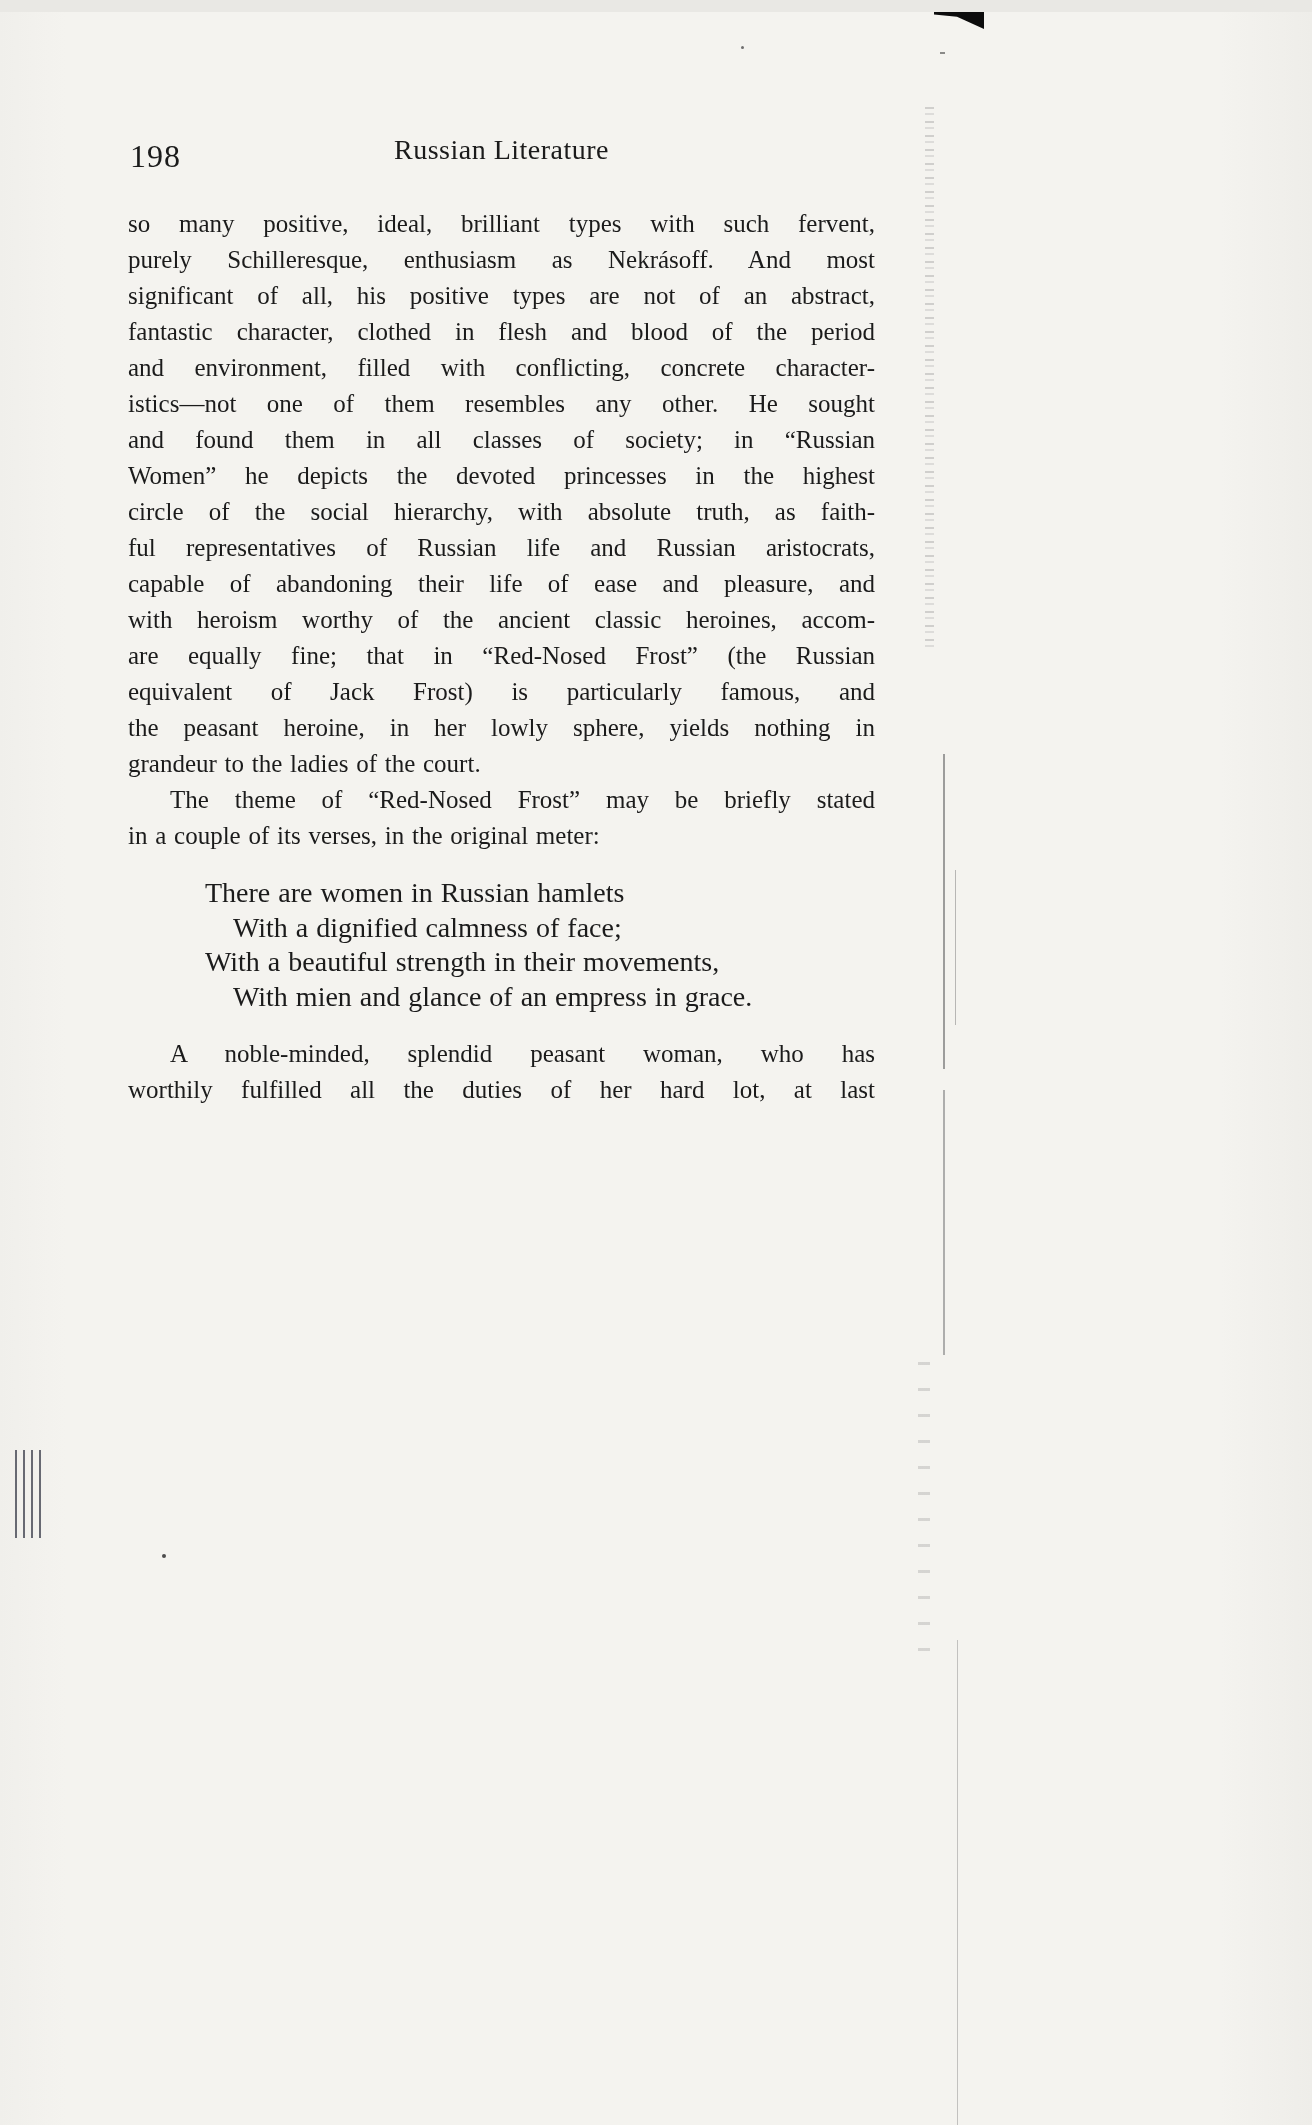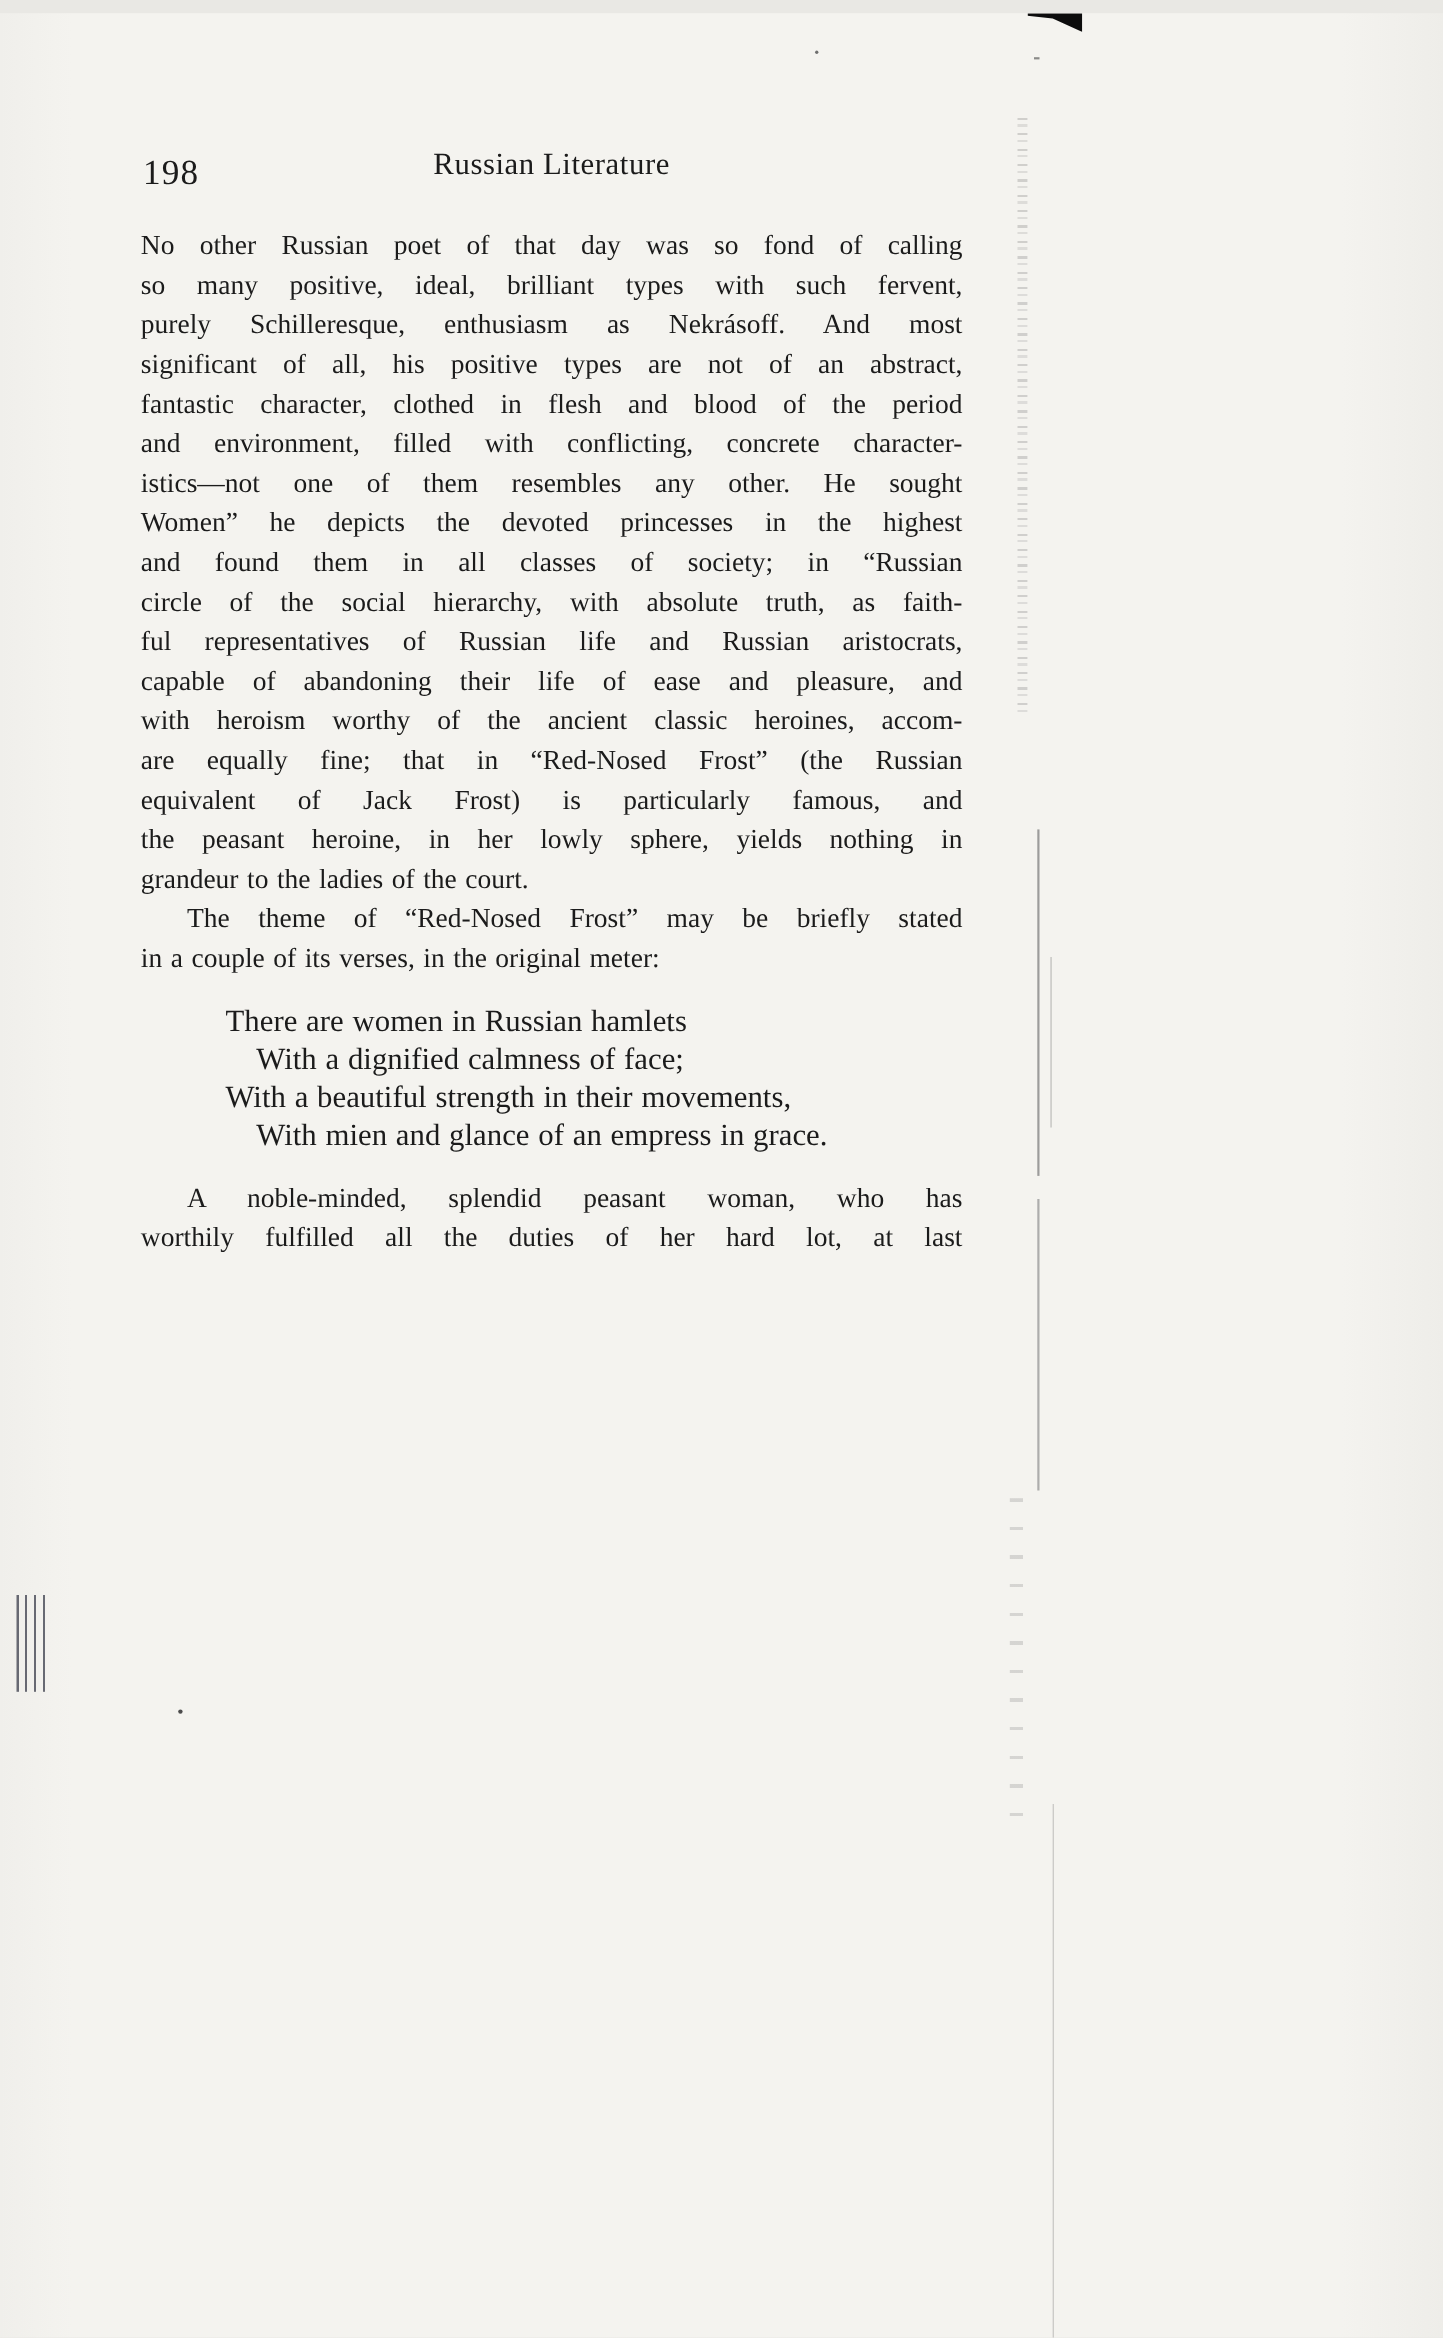--- a/index.html
+++ b/index.html
@@ -116,29 +116,28 @@
   <div class="artifact speck-top"></div>
   <div class="artifact speck-top2"></div>
 
   <div class="text-block">
     <div class="header">
       <span class="page-num">198</span>
       <span class="page-title">Russian Literature</span>
     </div>
     <div class="body-text">
         <div class="paragraph">
-          <div class="line just">No other Russian poet of that day was so fond of calling</div>
           <div class="line just">so many positive, ideal, brilliant types with such fervent,</div>
           <div class="line just">purely Schilleresque, enthusiasm as Nekrásoff.  And most</div>
           <div class="line just">significant of all, his positive types are not of an abstract,</div>
           <div class="line just">fantastic character, clothed in flesh and blood of the period</div>
           <div class="line just">and environment, filled with conflicting, concrete character-</div>
           <div class="line just">istics—not one of them resembles any other.  He sought</div>
+          <div class="line just">and found them in all classes of society; in “Russian</div>
           <div class="line just">Women” he depicts the devoted princesses in the highest</div>
-          <div class="line just">and found them in all classes of society; in “Russian</div>
           <div class="line just">circle of the social hierarchy, with absolute truth, as faith-</div>
           <div class="line just">ful representatives of Russian life and Russian aristocrats,</div>
           <div class="line just">capable of abandoning their life of ease and pleasure, and</div>
           <div class="line just">with heroism worthy of the ancient classic heroines, accom-</div>
           <div class="line just">are equally fine; that in “Red-Nosed Frost” (the Russian</div>
           <div class="line just">equivalent of Jack Frost) is particularly famous, and</div>
           <div class="line just">the peasant heroine, in her lowly sphere, yields nothing in</div>
           <div class="line">grandeur to the ladies of the court.</div>
         </div>
         <div class="paragraph">

